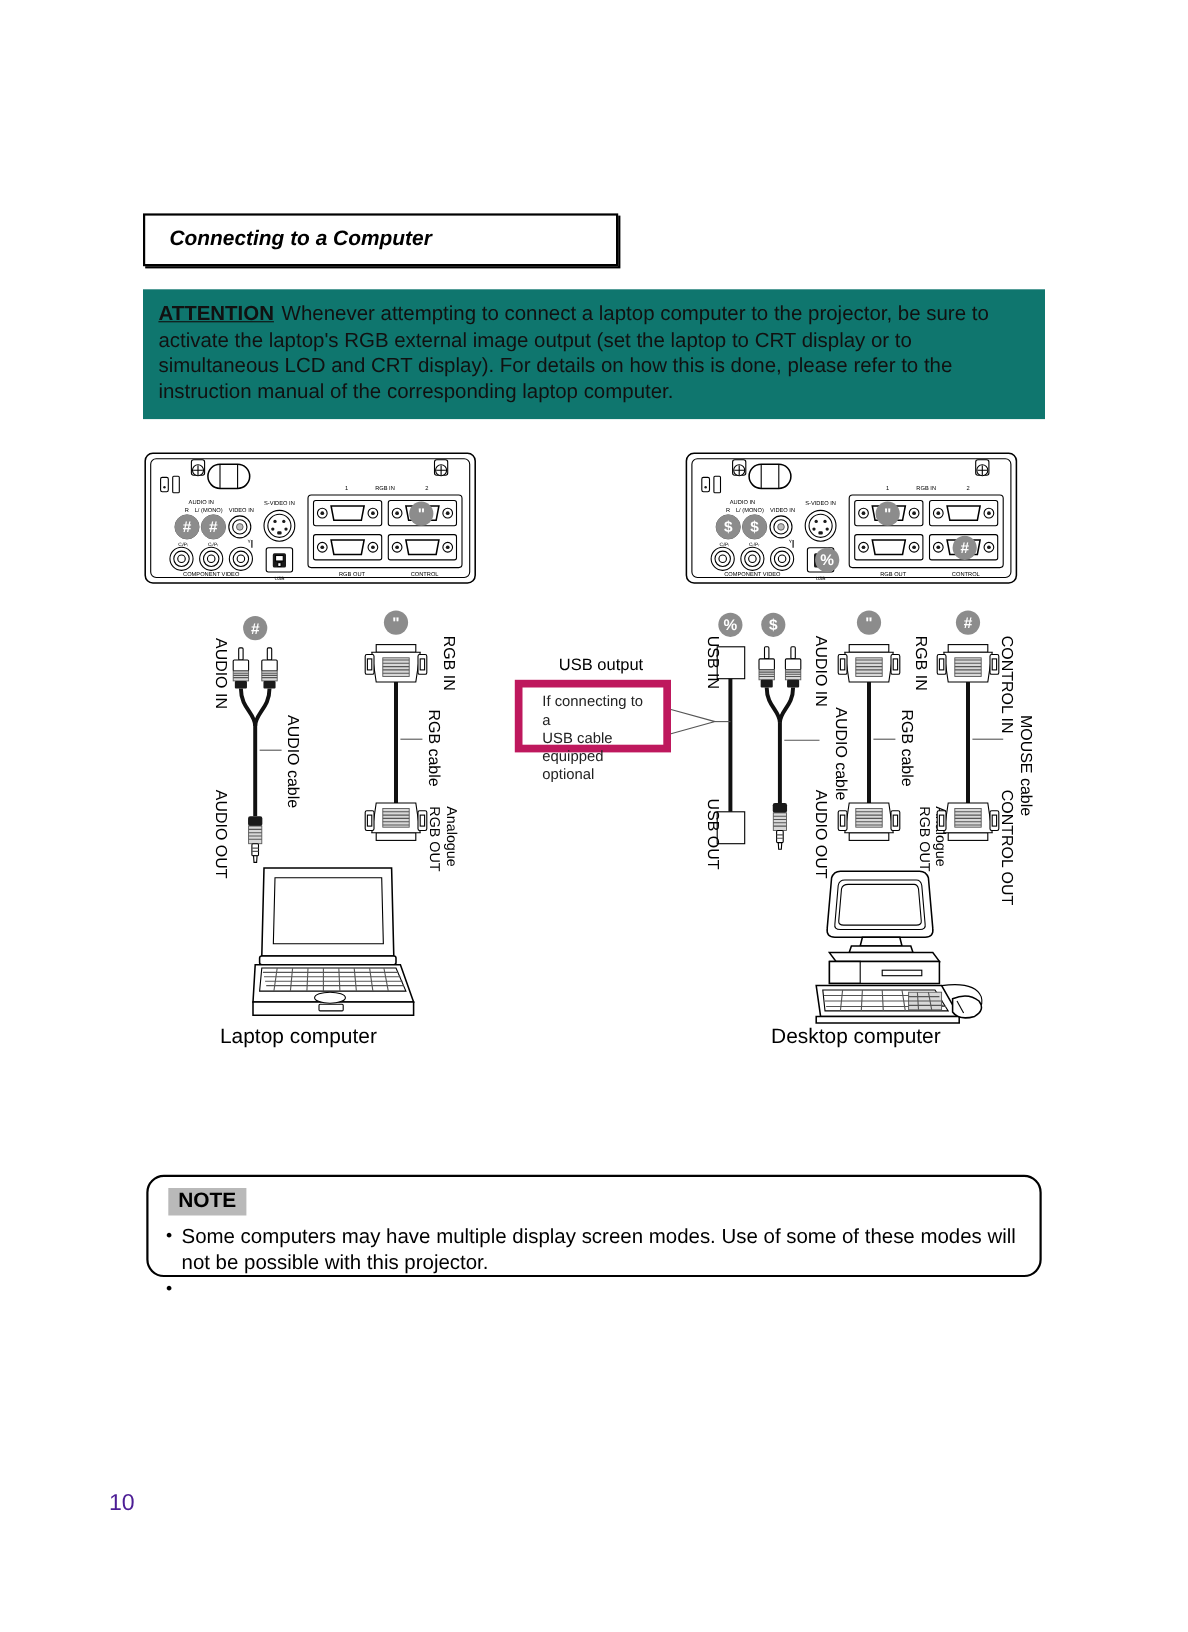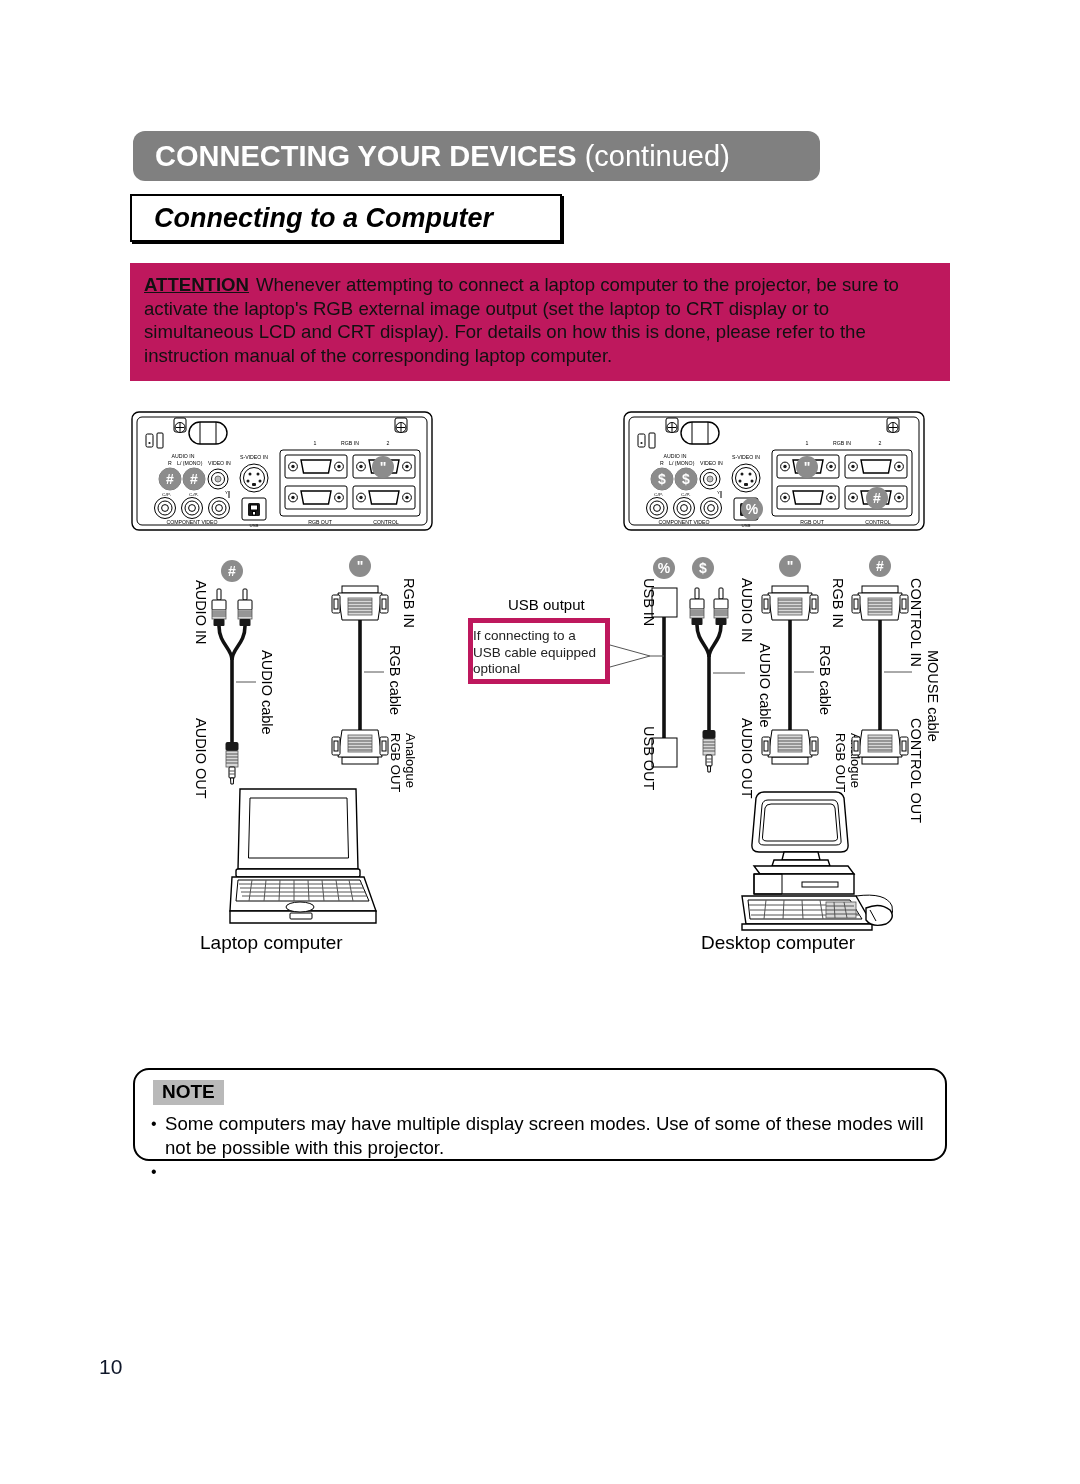--- a/index.html
+++ b/index.html
@@ -48,35 +48,35 @@
     top: 194px;
     width: 428px;
     height: 44px;
     border: 2px solid #000;
     box-shadow: 2px 2px 0 #000;
     display: flex;
     align-items: center;
     background: #fff;
   }
   .section-title {
-    font-size: 27px;
+    font-size: 19px;
     font-weight: bold;
     font-style: italic;
     padding-left: 22px;
     white-space: nowrap;
   }
 
   
   .attention {
     position: absolute;
     left: 130px;
     top: 263px;
     width: 820px;
     height: 118px;
-    background: #be185d;
+    background: #0f766e;
     padding: 10px 14px 0 14px;
     box-sizing: border-box;
   }
   .attention p {
     margin: 0;
     font-size: 18.6px;
     line-height: 23.5px;
     color: #111;
   }
   .attn-label {
@@ -112,24 +112,24 @@
     top: 596px;
     font-size: 15px;
     white-space: nowrap;
   }
   .usb-callout {
     position: absolute;
     left: 468px;
     top: 618px;
     width: 142px;
     height: 66px;
-    border: 5px solid #be185d;
+    border: 7px solid #be185d;
     background: #fff;
     box-sizing: border-box;
-    padding: 5px 0;
+    padding: 5px 18px;
   }
   .usb-callout p {
     margin: 0;
     font-size: 13.5px;
     line-height: 16.5px;
     color: #222;
   }
 
   
   .note-box {
@@ -170,35 +170,30 @@
     font-size: 16px;
     line-height: 23.5px;
   }
 
   
   .page-number {
     position: absolute;
     left: 99px;
     top: 1355px;
     font-size: 21px;
-    color: #0f172a;
+    color: #4c1d95;
   }
 
   
 </style>
 </head>
 <body>
 
 <div class="page">
 
-  <div class="banner">
-    <div class="banner-title">
-      <span>CONNECTING YOUR DEVICES</span><span class="cont"> (continued)</span>
-    </div>
-  </div>
 
   <div class="section-box">
     <div class="section-title">Connecting to a Computer</div>
   </div>
 
   <div class="attention">
     <p><span class="attn-label">ATTENTION</span><span>Whenever attempting to connect a laptop computer to the projector, be sure to activate the laptop's RGB external image output (set the laptop to CRT display or to simultaneous LCD and CRT display). For details on how this is done, please refer to the instruction manual of the corresponding laptop computer.</span></p>
   </div>
 
   <svg class="diagram" viewBox="0 0 1080 1484" width="1080" height="1484" xmlns="http://www.w3.org/2000/svg">

